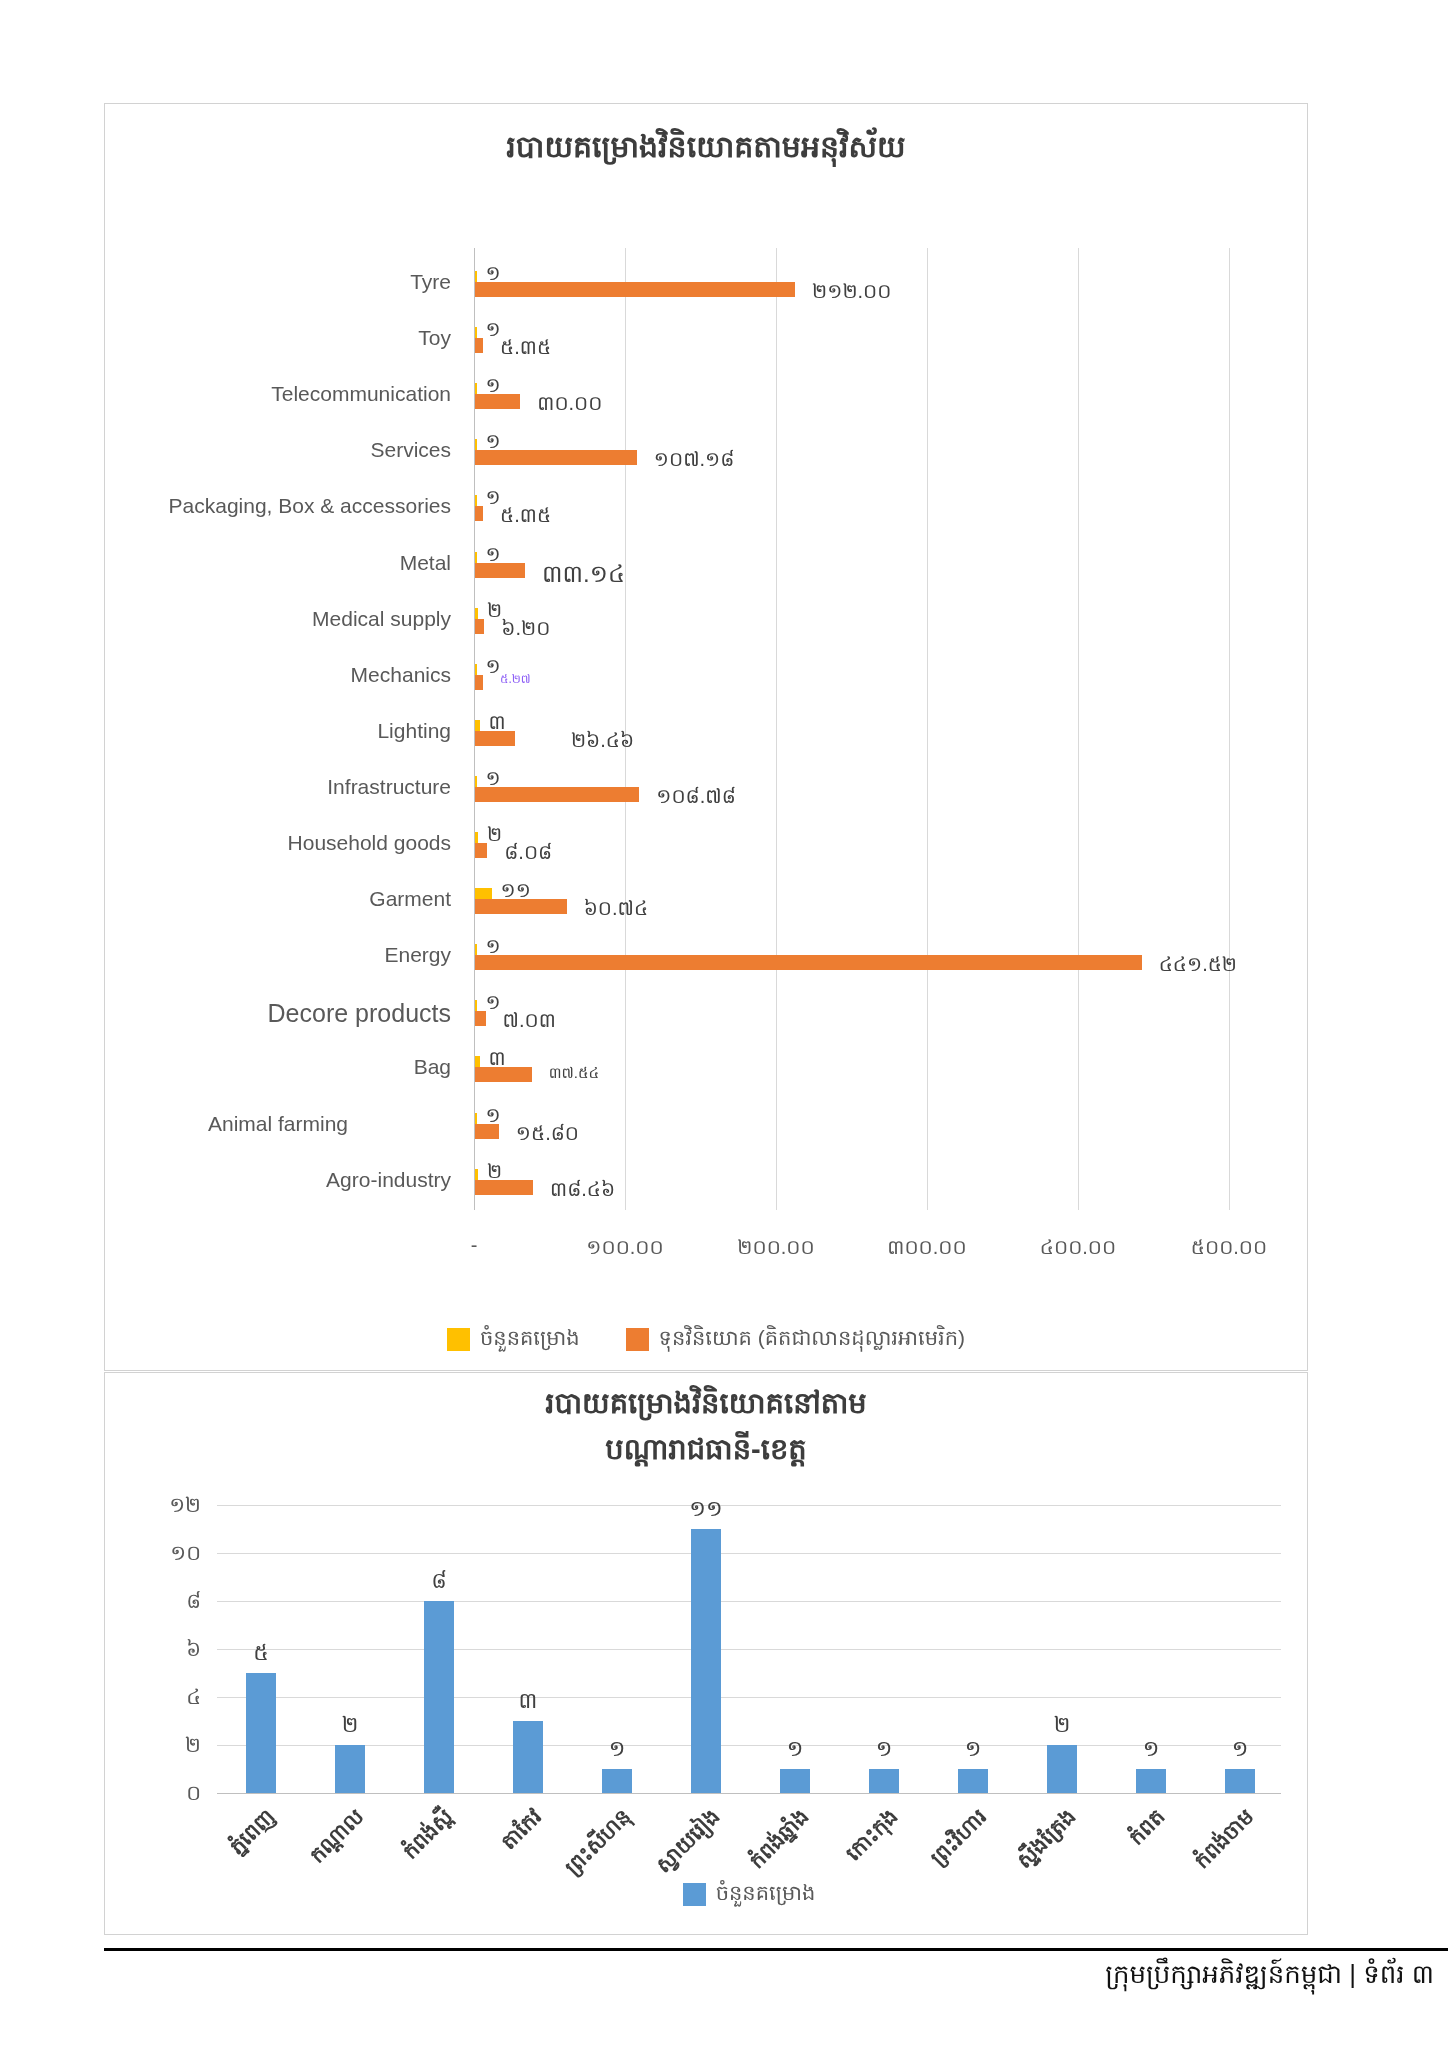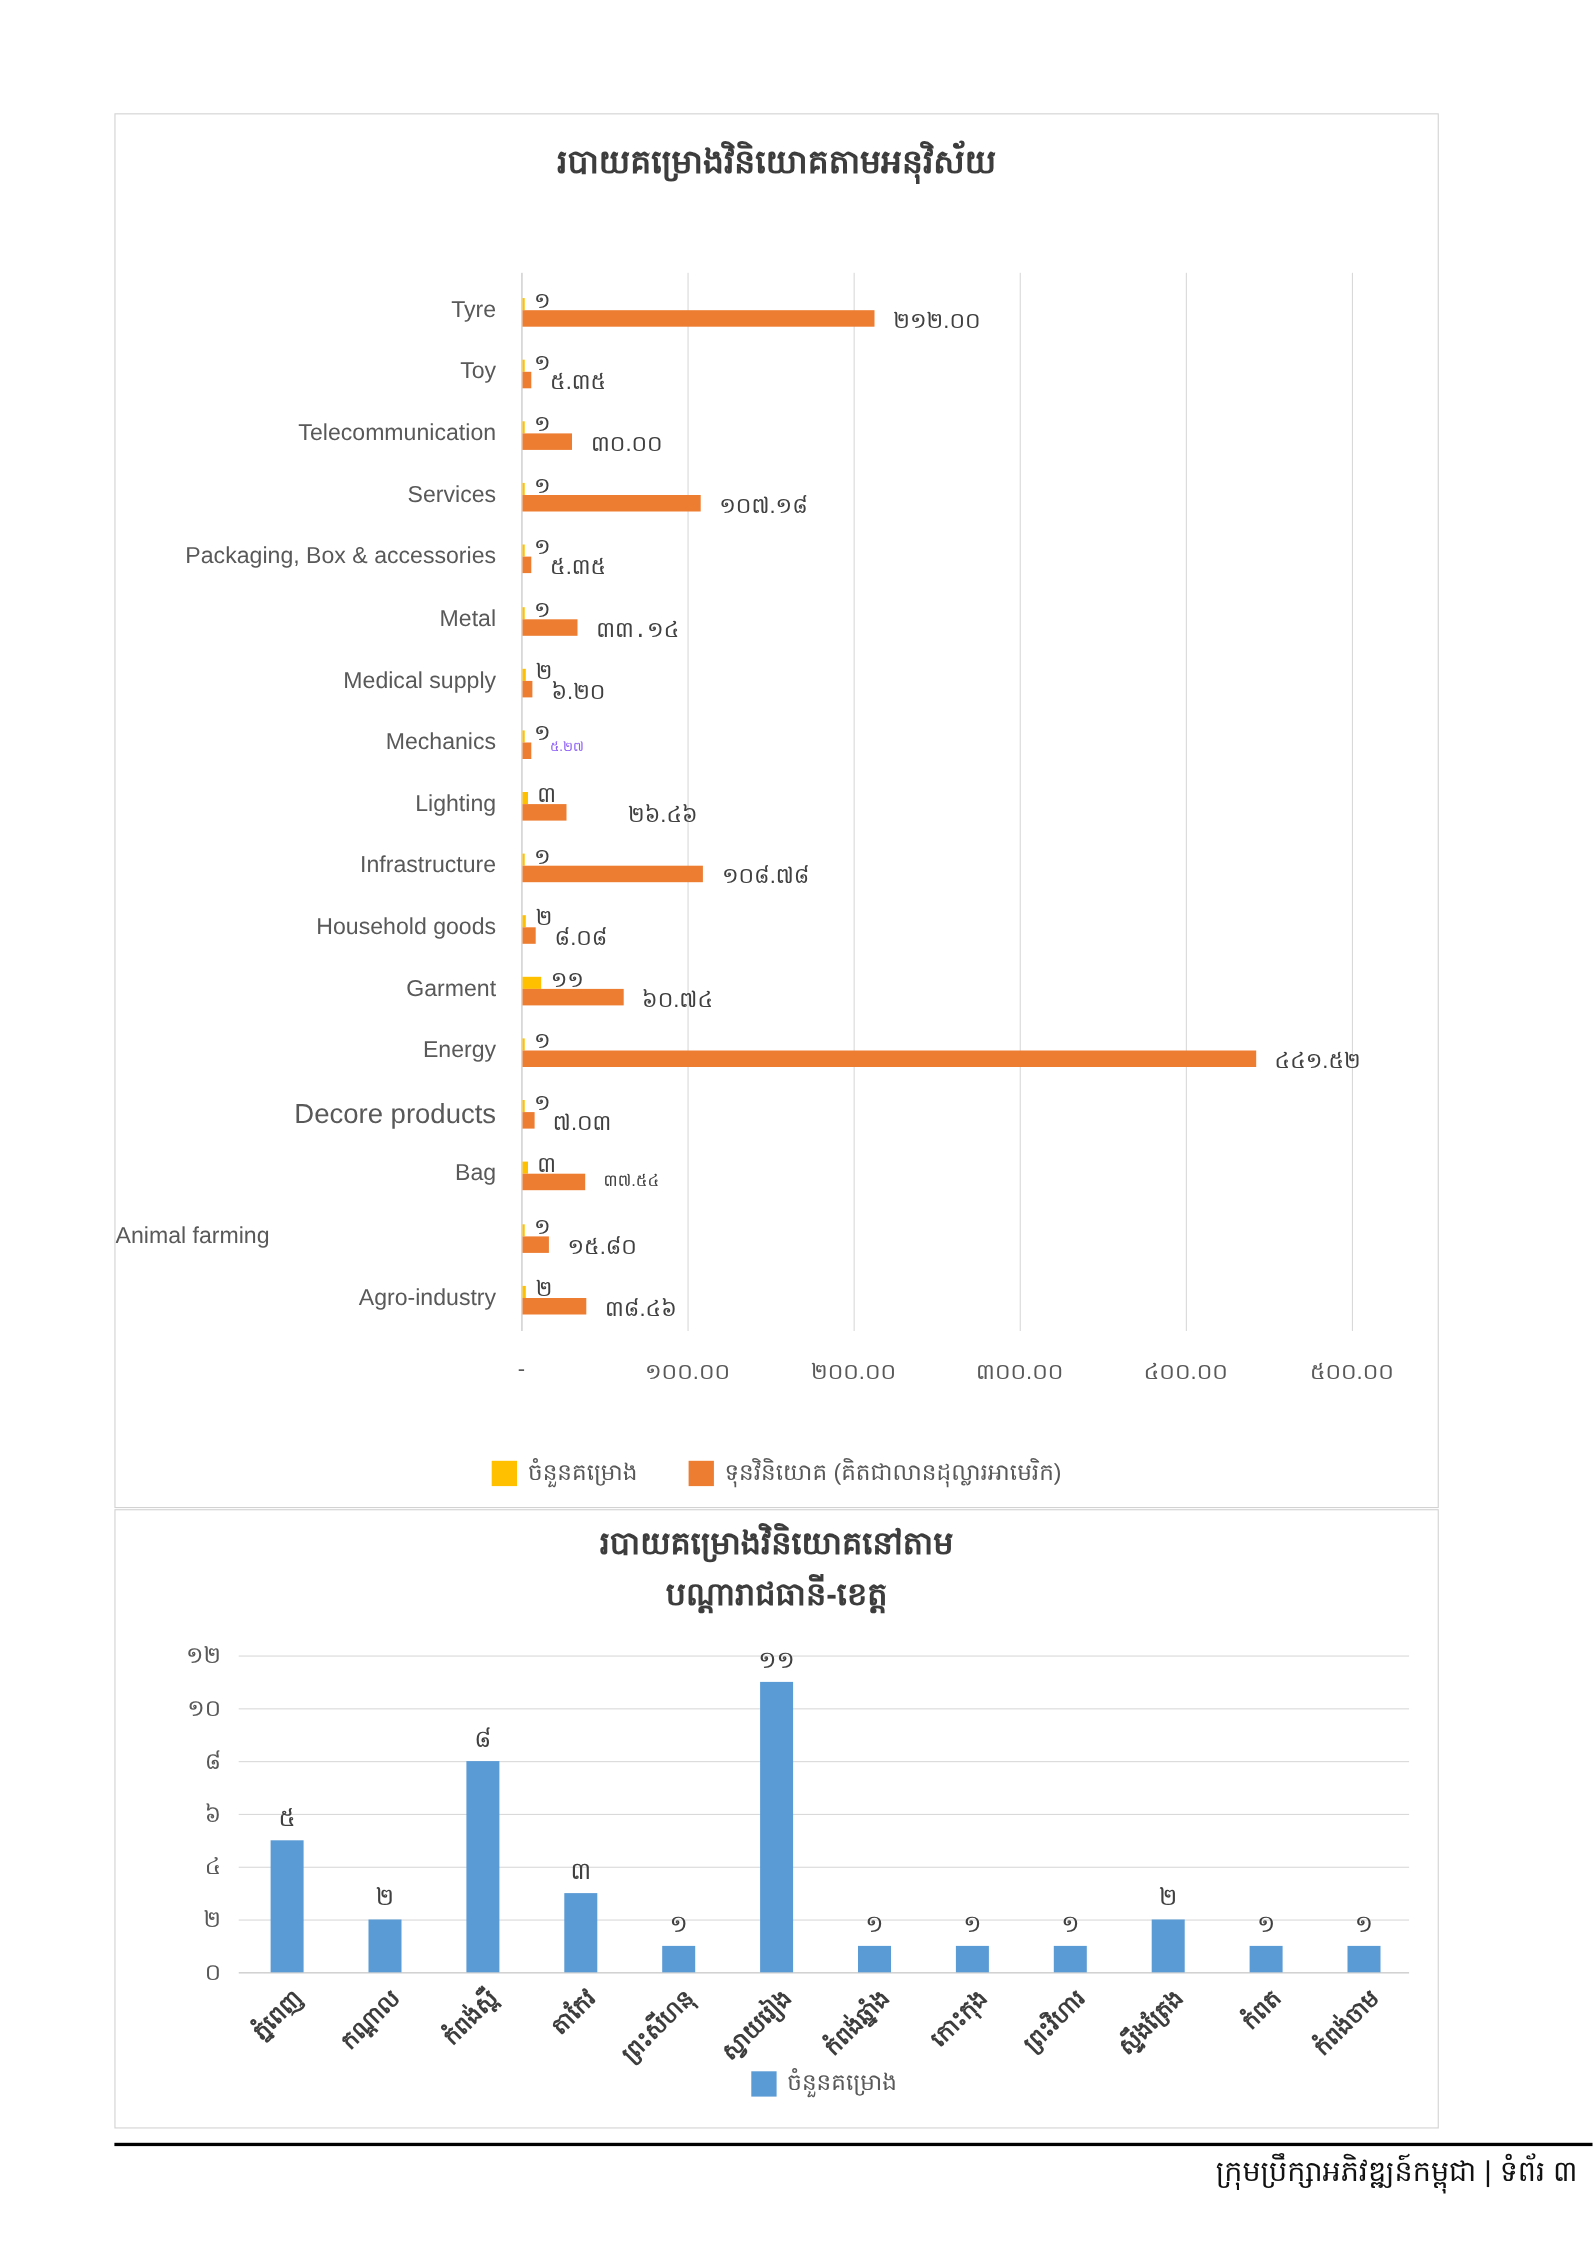--- a/index.html
+++ b/index.html
@@ -65,21 +65,21 @@
         <div class="abs" style="left: 548.842px; top: 342.3px; font-size: 20px; color: rgb(64, 64, 64);">១០៧.១៨</div>
         <div class="abs" style="left: 0px; top: 390.4px; width: 346px; text-align: right; font-size: 21px; color: rgb(89, 89, 89);">Packaging, Box &amp; accessories</div>
         <div class="abs" style="left: 370px; top: 391.4px; width: 1.51px; height: 11px; background: rgb(255, 192, 0);"></div>
         <div class="abs" style="left: 380.51px; top: 380.4px; font-size: 20px; color: rgb(64, 64, 64);">១</div>
         <div class="abs" style="left: 370px; top: 402.4px; width: 8.0785px; height: 15px; background: rgb(237, 125, 49);"></div>
         <div class="abs" style="left: 395.079px; top: 398.4px; font-size: 20px; color: rgb(64, 64, 64);">៥.៣៥</div>
         <div class="abs" style="left: 0px; top: 446.5px; width: 346px; text-align: right; font-size: 21px; color: rgb(89, 89, 89);">Metal</div>
         <div class="abs" style="left: 370px; top: 447.5px; width: 1.51px; height: 11px; background: rgb(255, 192, 0);"></div>
         <div class="abs" style="left: 380.51px; top: 436.5px; font-size: 20px; color: rgb(64, 64, 64);">១</div>
         <div class="abs" style="left: 370px; top: 458.5px; width: 50.0414px; height: 15px; background: rgb(237, 125, 49);"></div>
-        <div class="abs" style="left: 437.041px; top: 454.5px; font-size: 20px; color: rgb(64, 64, 64); font-family: Liberation Mono, monospace;">៣៣.១៤</div>
+        <div class="abs" style="left: 437.041px; top: 454.5px; font-size: 24px; color: rgb(64, 64, 64);">៣៣.១៤</div>
         <div class="abs" style="left: 0px; top: 502.6px; width: 346px; text-align: right; font-size: 21px; color: rgb(89, 89, 89);">Medical supply</div>
         <div class="abs" style="left: 370px; top: 503.6px; width: 3.02px; height: 11px; background: rgb(255, 192, 0);"></div>
         <div class="abs" style="left: 382.02px; top: 492.6px; font-size: 20px; color: rgb(64, 64, 64);">២</div>
         <div class="abs" style="left: 370px; top: 514.6px; width: 9.362px; height: 15px; background: rgb(237, 125, 49);"></div>
         <div class="abs" style="left: 396.362px; top: 510.6px; font-size: 20px; color: rgb(64, 64, 64);">៦.២០</div>
         <div class="abs" style="left: 0px; top: 558.7px; width: 346px; text-align: right; font-size: 21px; color: rgb(89, 89, 89);">Mechanics</div>
         <div class="abs" style="left: 370px; top: 559.7px; width: 1.51px; height: 11px; background: rgb(255, 192, 0);"></div>
         <div class="abs" style="left: 380.51px; top: 548.7px; font-size: 20px; color: rgb(64, 64, 64);">១</div>
         <div class="abs" style="left: 370px; top: 570.7px; width: 7.9577px; height: 15px; background: rgb(237, 125, 49);"></div>
         <div class="abs" style="left: 394.958px; top: 566.7px; font-size: 12px; color: #8b5cf6;">៥.២៧</div>
@@ -111,21 +111,21 @@
         <div class="abs" style="left: 0px; top: 895.3px; width: 346px; text-align: right; font-size: 25px; color: rgb(89, 89, 89);">Decore products</div>
         <div class="abs" style="left: 370px; top: 896.3px; width: 1.51px; height: 11px; background: rgb(255, 192, 0);"></div>
         <div class="abs" style="left: 380.51px; top: 885.3px; font-size: 20px; color: rgb(64, 64, 64);">១</div>
         <div class="abs" style="left: 370px; top: 907.3px; width: 10.6153px; height: 15px; background: rgb(237, 125, 49);"></div>
         <div class="abs" style="left: 397.615px; top: 903.3px; font-size: 20px; color: rgb(64, 64, 64);">៧.០៣</div>
         <div class="abs" style="left: 0px; top: 951.4px; width: 346px; text-align: right; font-size: 21px; color: rgb(89, 89, 89);">Bag</div>
         <div class="abs" style="left: 370px; top: 952.4px; width: 4.53px; height: 11px; background: rgb(255, 192, 0);"></div>
         <div class="abs" style="left: 383.53px; top: 941.4px; font-size: 20px; color: rgb(64, 64, 64);">៣</div>
         <div class="abs" style="left: 370px; top: 963.4px; width: 56.6854px; height: 15px; background: rgb(237, 125, 49);"></div>
         <div class="abs" style="left: 443.685px; top: 959.4px; font-size: 15px; color: rgb(64, 64, 64);">៣៧.៥៤</div>
-        <div class="abs" style="left: 0px; top: 1007.5px; width: 346px; text-align: left; font-size: 21px; color: rgb(89, 89, 89);">Animal farming</div>
+        <div class="abs" style="left: 0px; top: 1007.5px; width: 346px; text-align: center; font-size: 21px; color: rgb(89, 89, 89);">Animal farming</div>
         <div class="abs" style="left: 370px; top: 1008.5px; width: 1.51px; height: 11px; background: rgb(255, 192, 0);"></div>
         <div class="abs" style="left: 380.51px; top: 997.5px; font-size: 20px; color: rgb(64, 64, 64);">១</div>
         <div class="abs" style="left: 370px; top: 1019.5px; width: 23.858px; height: 15px; background: rgb(237, 125, 49);"></div>
         <div class="abs" style="left: 410.858px; top: 1015.5px; font-size: 20px; color: rgb(64, 64, 64);">១៥.៨០</div>
         <div class="abs" style="left: 0px; top: 1063.6px; width: 346px; text-align: right; font-size: 21px; color: rgb(89, 89, 89);">Agro-industry</div>
         <div class="abs" style="left: 370px; top: 1064.6px; width: 3.02px; height: 11px; background: rgb(255, 192, 0);"></div>
         <div class="abs" style="left: 382.02px; top: 1053.6px; font-size: 20px; color: rgb(64, 64, 64);">២</div>
         <div class="abs" style="left: 370px; top: 1075.6px; width: 58.0746px; height: 15px; background: rgb(237, 125, 49);"></div>
         <div class="abs" style="left: 445.075px; top: 1071.6px; font-size: 20px; color: rgb(64, 64, 64);">៣៨.៤៦</div>
       </div>

